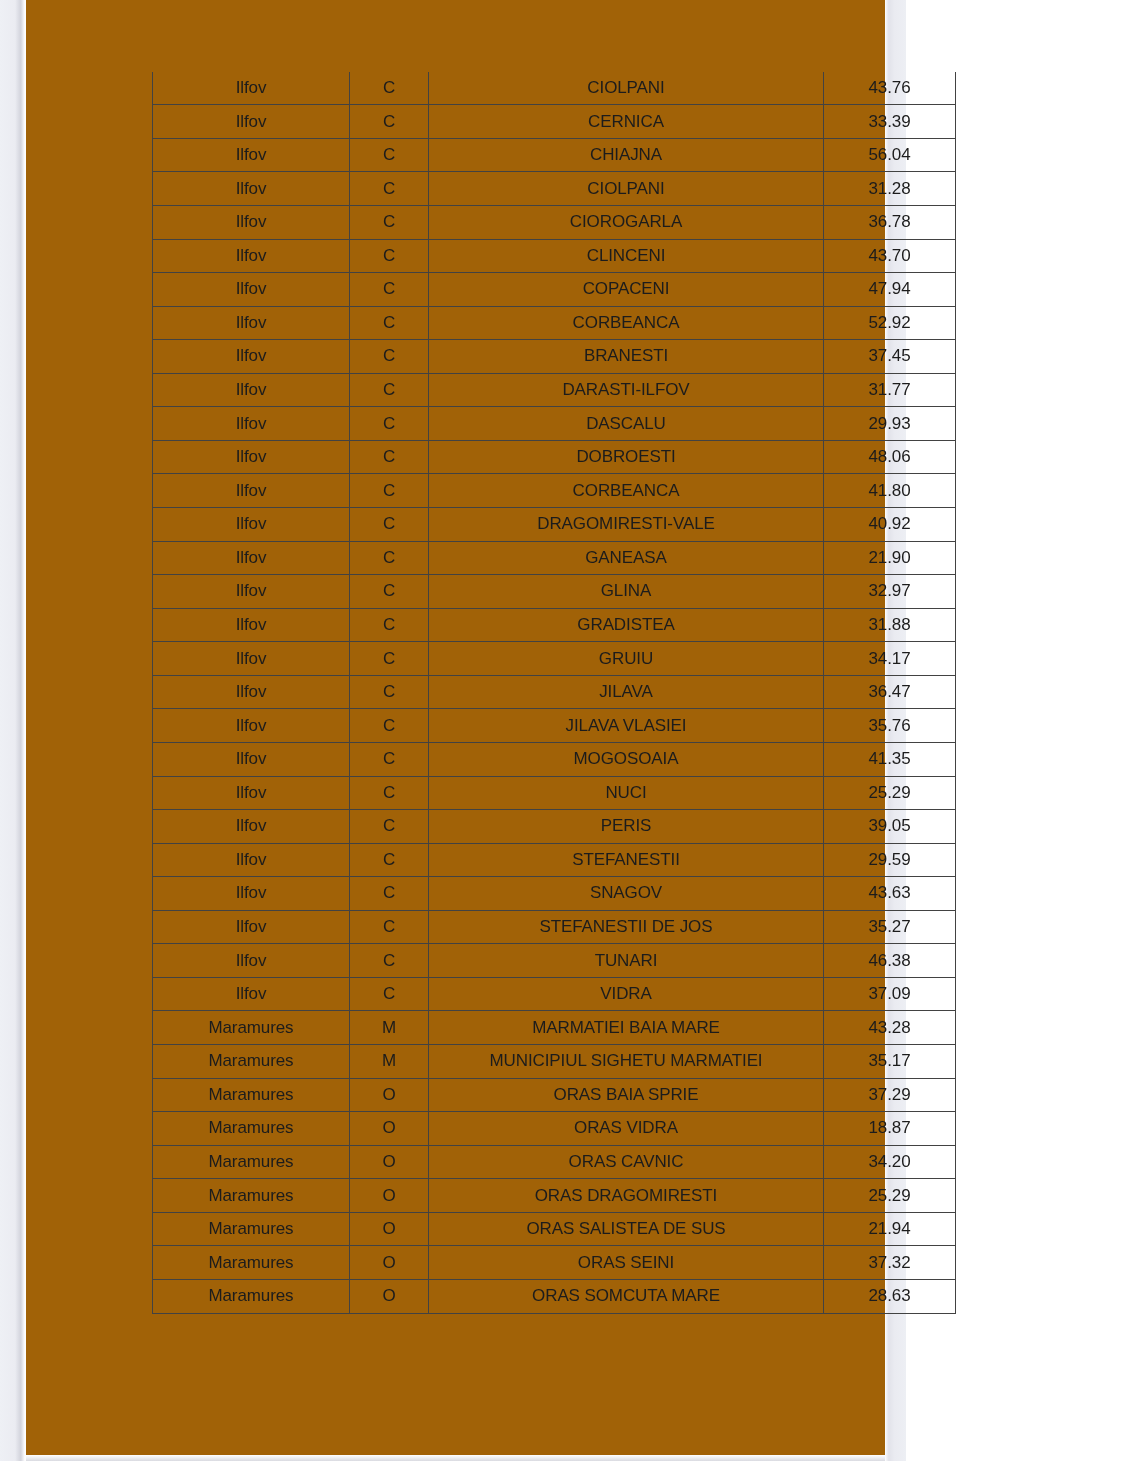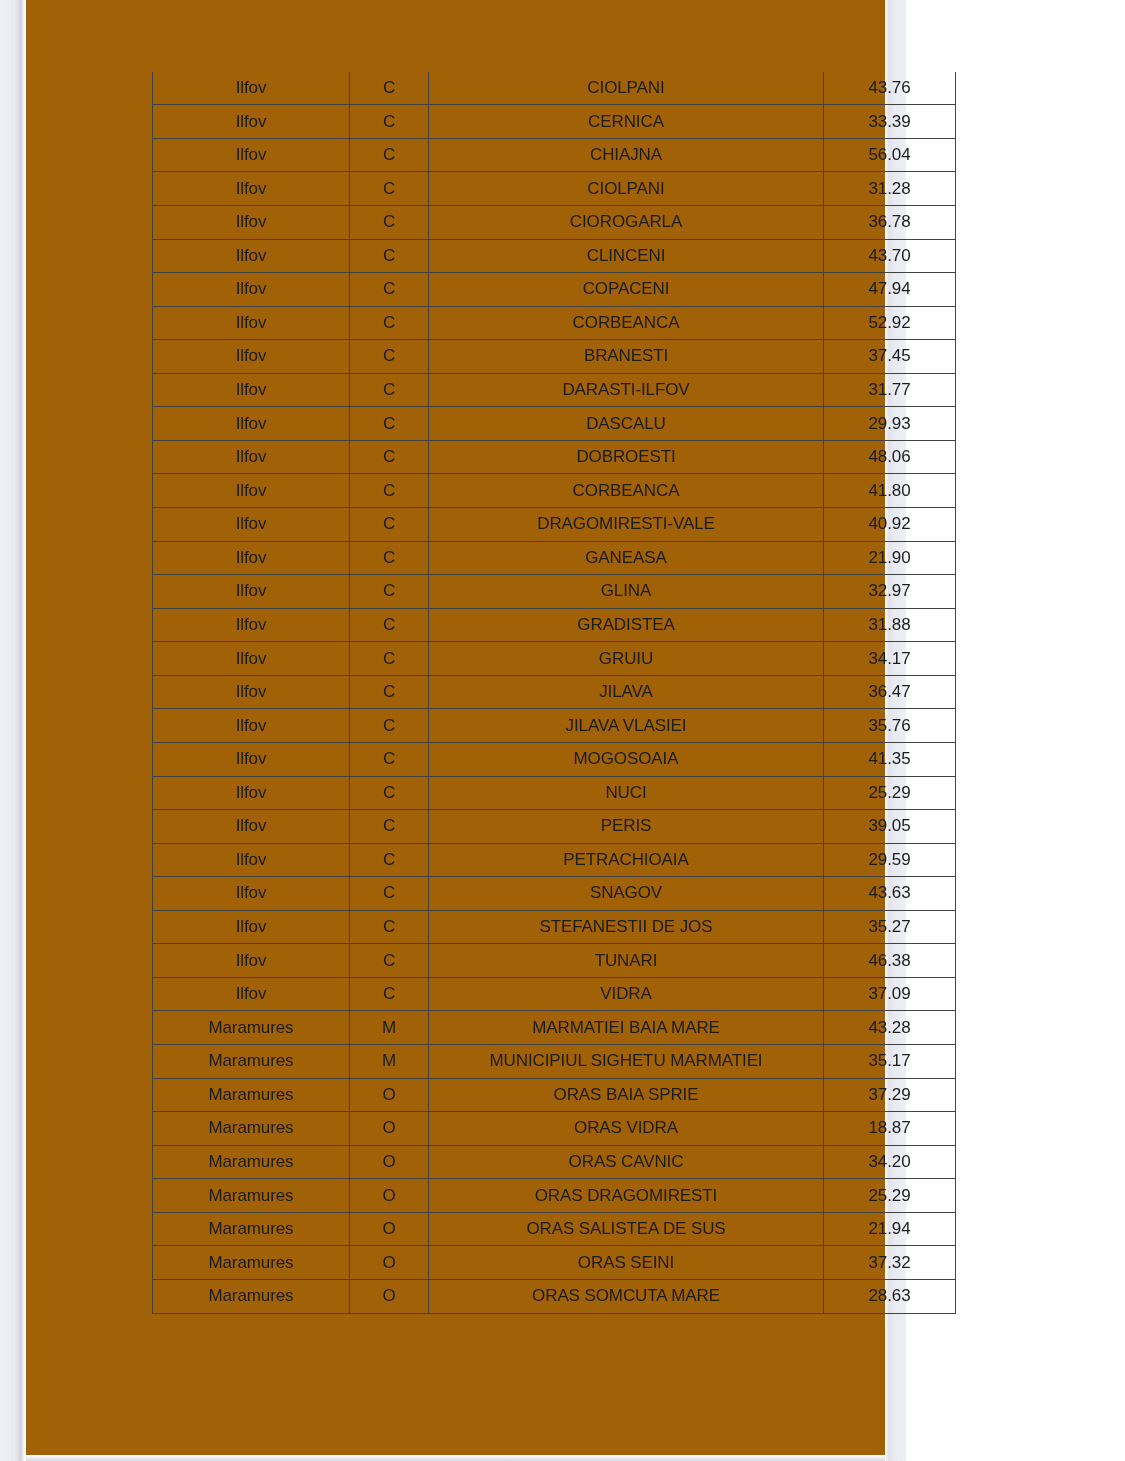--- a/index.html
+++ b/index.html
@@ -214,21 +214,21 @@
         </tr>
         <tr>
           <td>Ilfov</td>
           <td>C</td>
           <td>PERIS</td>
           <td>39.05</td>
         </tr>
         <tr>
           <td>Ilfov</td>
           <td>C</td>
-          <td>PETRACHIOAIA</td>
+          <td>STEFANESTII</td>
           <td>29.59</td>
         </tr>
         <tr>
           <td>Ilfov</td>
           <td>C</td>
           <td>SNAGOV</td>
           <td>43.63</td>
         </tr>
         <tr>
           <td>Ilfov</td>

